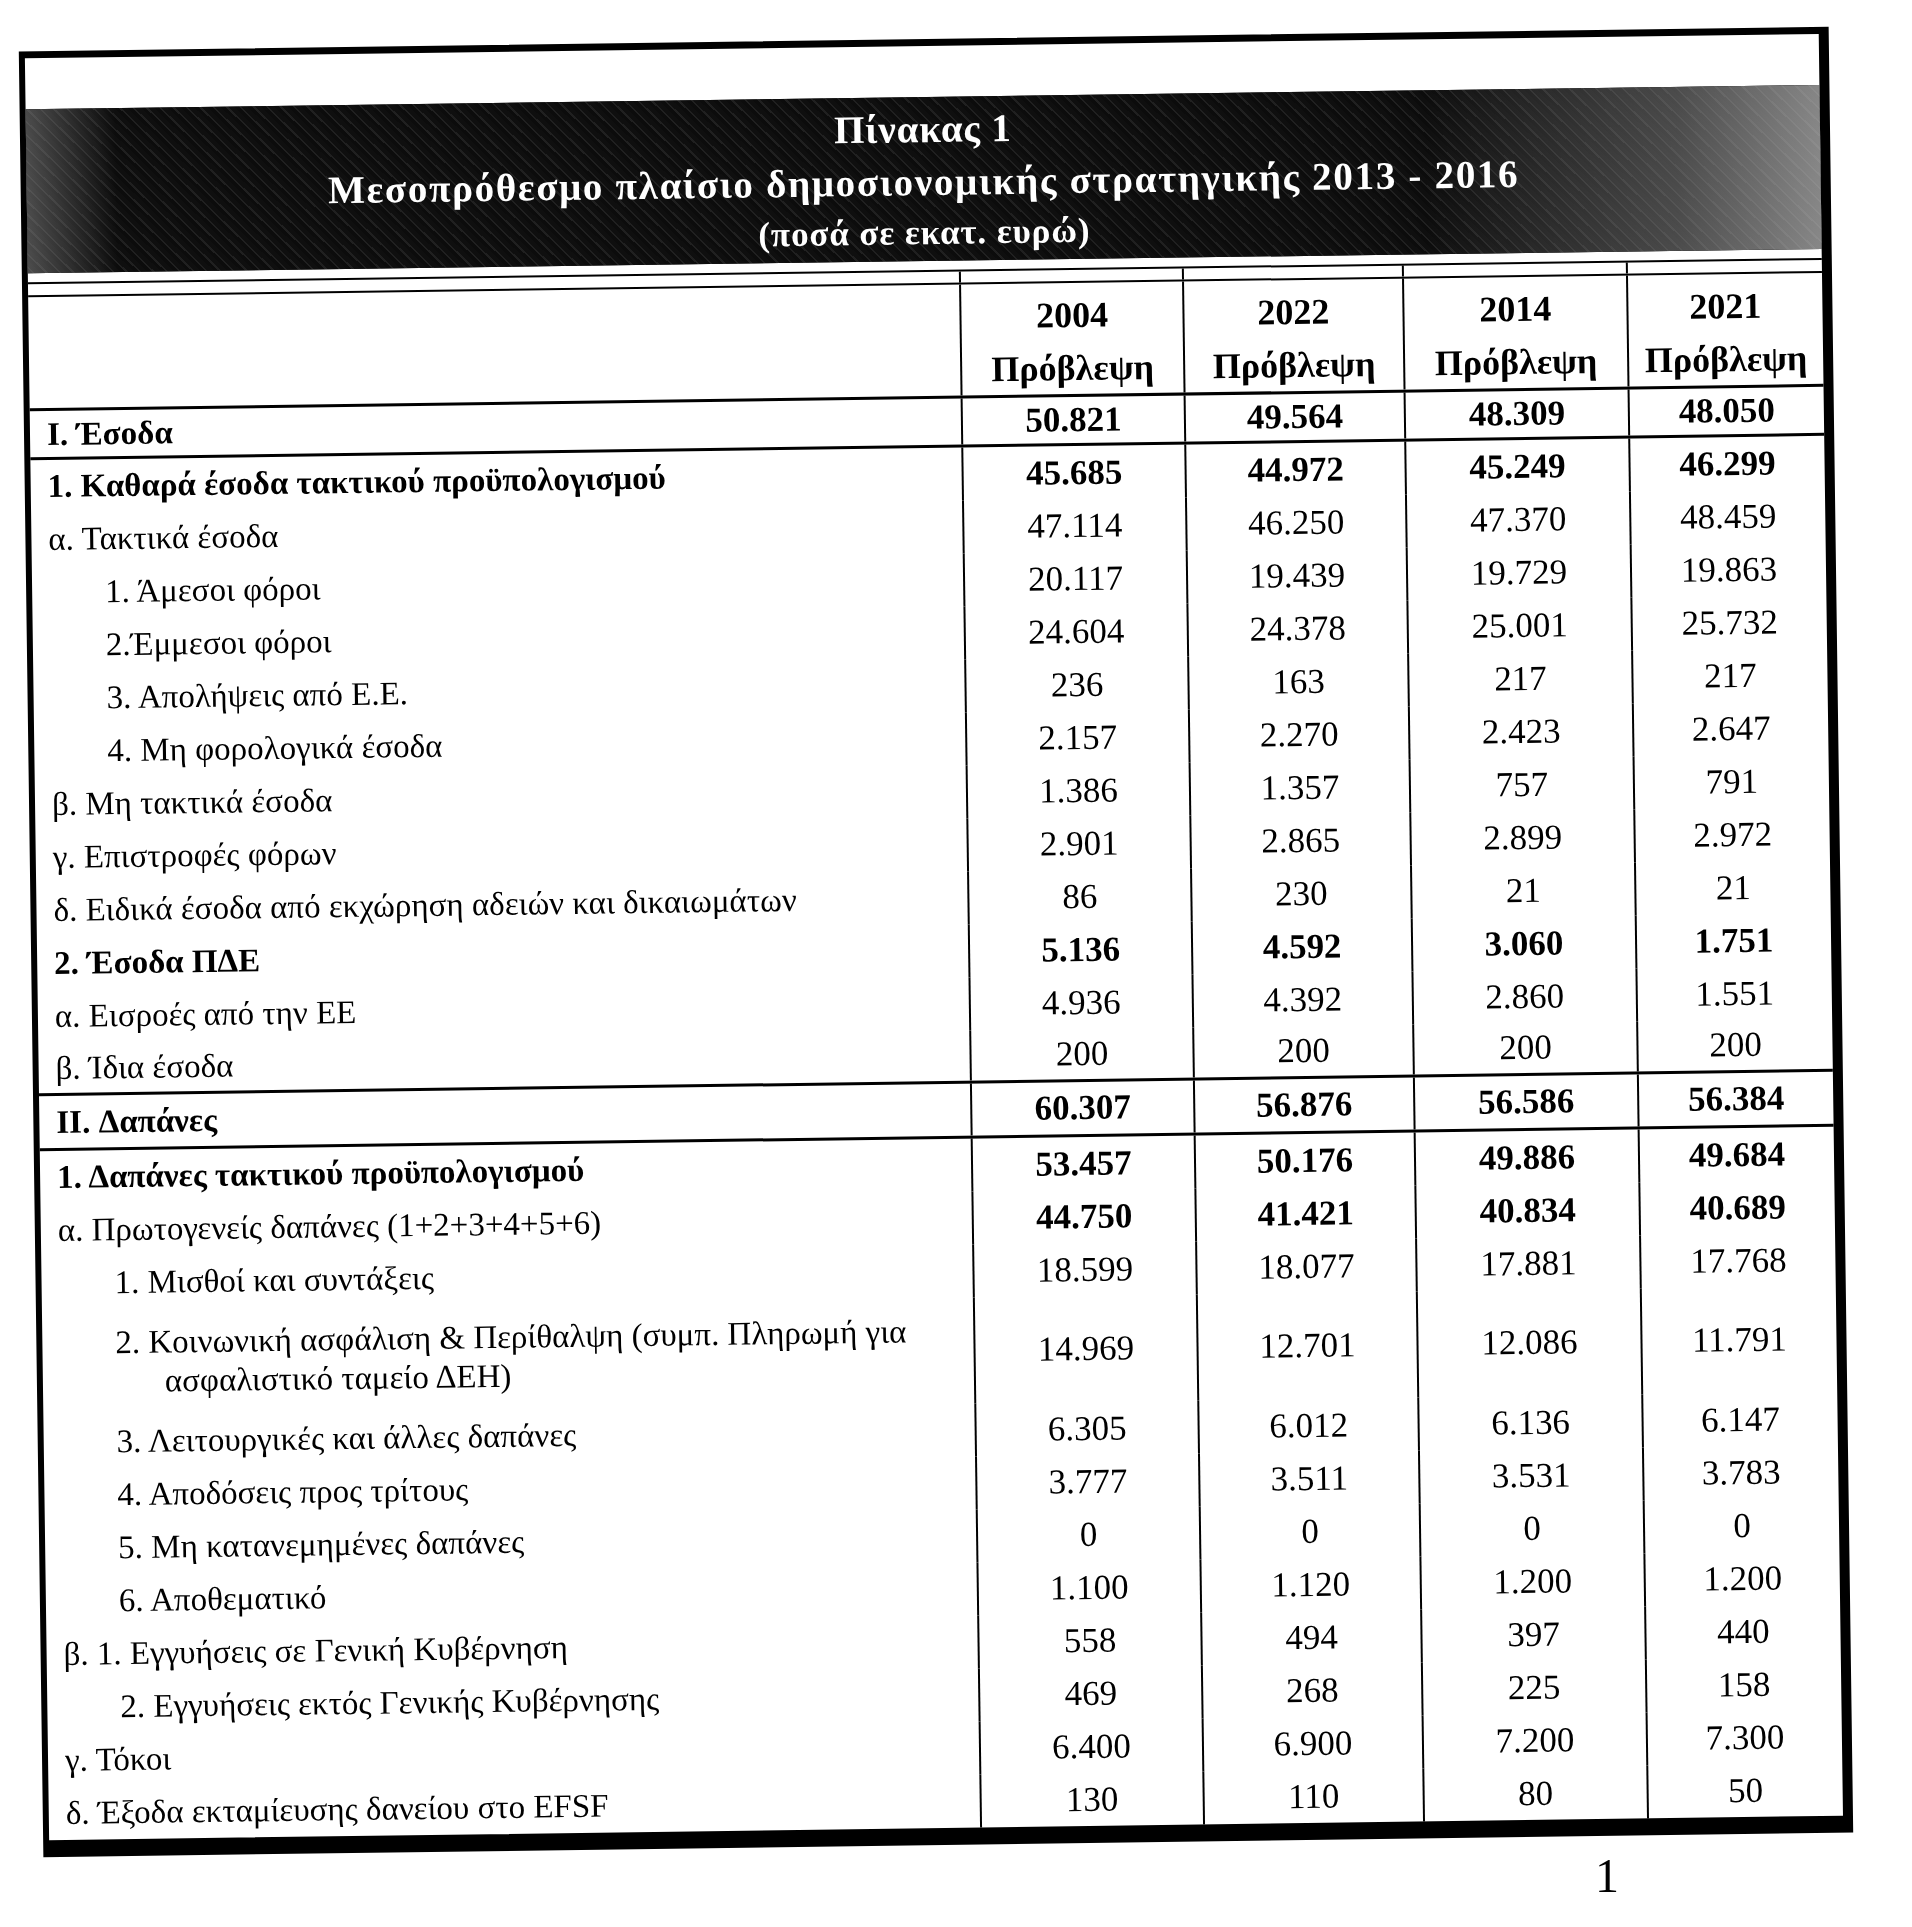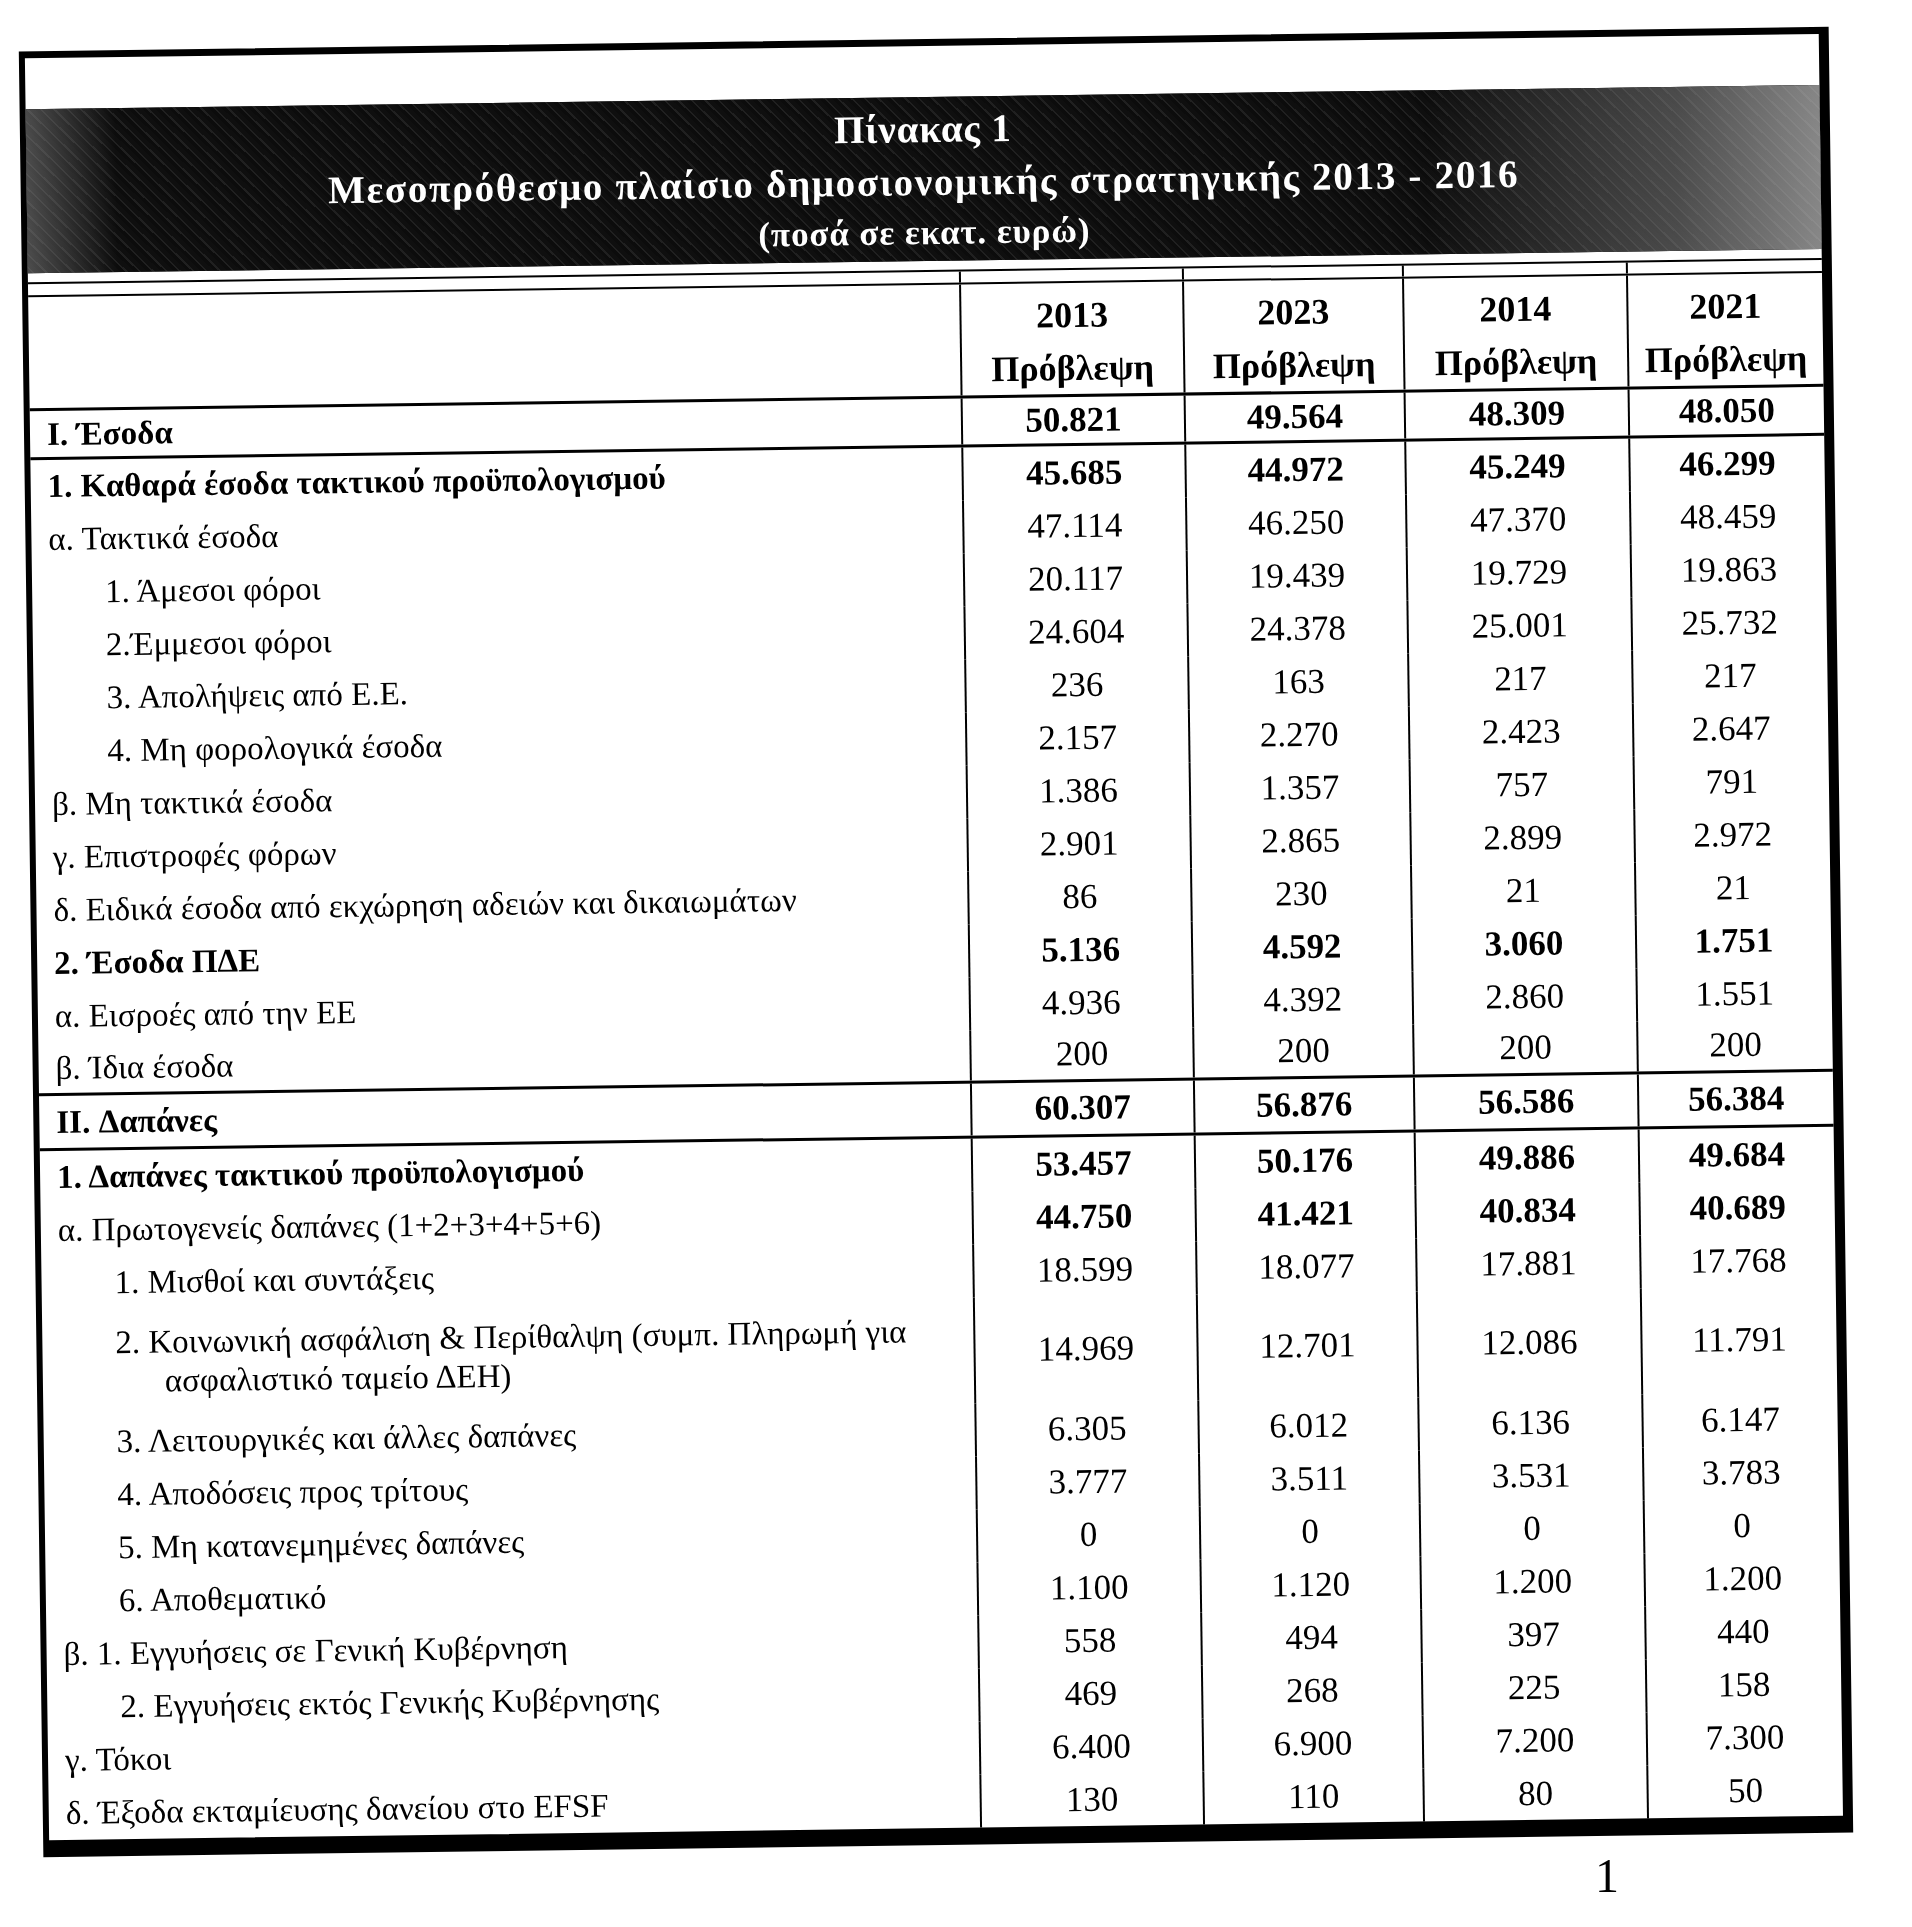--- a/index.html
+++ b/index.html
@@ -87,25 +87,25 @@
       <div class="t-row rule-gap">
         <div class="t-cell label-cell"></div>
         <div class="t-cell v-cell"></div>
         <div class="t-cell v-cell"></div>
         <div class="t-cell v-cell"></div>
         <div class="t-cell v-cell"></div>
       </div>
       <div class="t-row header-row">
         <div class="t-cell label-cell"></div>
         <div class="t-cell v-cell year-cell">
-          <div class="year">2013</div>
+          <div class="year">2004</div>
           <div class="sub">Πρόβλεψη</div>
         </div>
         <div class="t-cell v-cell year-cell">
-          <div class="year">2023</div>
+          <div class="year">2022</div>
           <div class="sub">Πρόβλεψη</div>
         </div>
         <div class="t-cell v-cell year-cell">
           <div class="year">2014</div>
           <div class="sub">Πρόβλεψη</div>
         </div>
         <div class="t-cell v-cell year-cell">
           <div class="year">2021</div>
           <div class="sub">Πρόβλεψη</div>
         </div>

